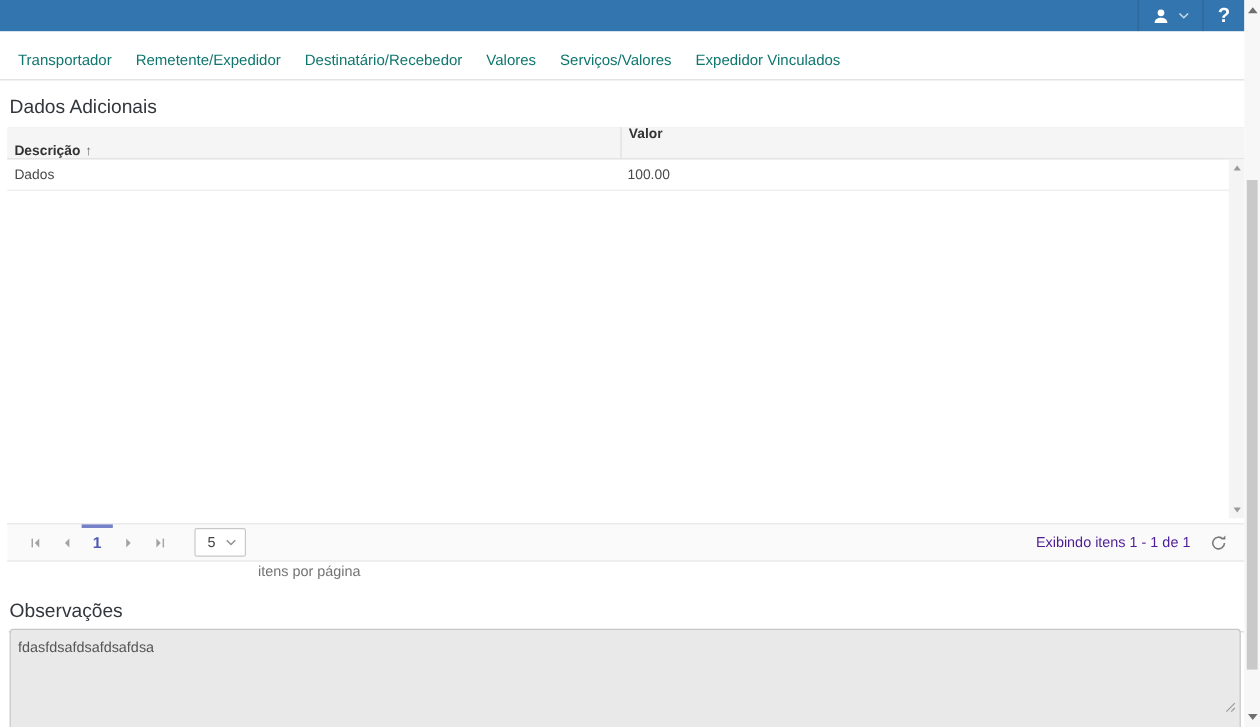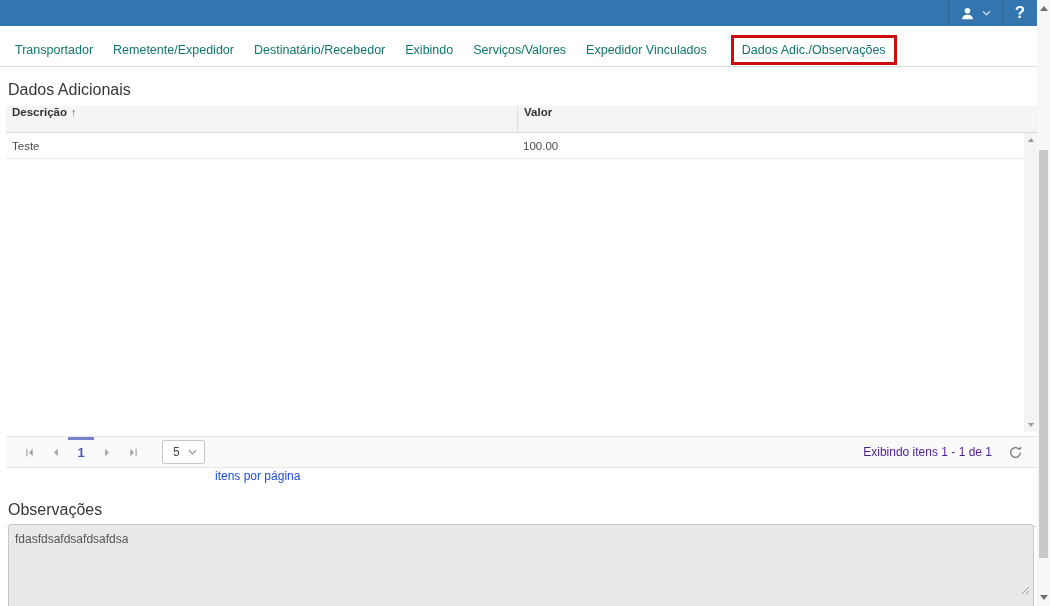--- a/index.html
+++ b/index.html
@@ -45,21 +45,21 @@
   .title-dados { position:absolute; top:81px; left:7px; width:1030px; }
   .title-obs   { position:absolute; top:501px; left:7px; width:1030px; }
 
   
   .grid { position:absolute; top:106px; left:6px; width:1031px; }
   .grid-header {
     display:flex; height:27px; background:#f5f5f5;
     border-bottom:1px solid #d9d9d9; align-items:center;
   }
   .gh-cell { font-size:11.5px; font-weight:bold; color:#333; padding-left:6px; cursor:pointer; }
-  .gh-desc { width:511px; align-self:stretch; display:flex; align-items:flex-start; gap:4px; }
+  .gh-desc { width:511px; align-self:stretch; display:flex; align-items:flex-end; gap:4px; }
   .gh-valor { flex:1; align-self:stretch; display:flex; border-left:1px solid #dedede; }
   .sort-arrow { color:#666; font-size:11px; }
 
   .grid-body { position:relative; height:299px; background:#fff; }
   .grid-row {
     display:flex; height:26px; align-items:center;
     border-bottom:1px solid #ececec; font-size:11.5px; color:#4a4a4a;
   }
   .gr-desc { width:511px; padding-left:6px; }
   .gr-valor { flex:1; padding-left:6px; }
@@ -86,21 +86,21 @@
     position:relative; color:#4d5ab2; font-weight:bold; font-size:13px; cursor:pointer;
   }
   .pg-num::before {
     content:""; position:absolute; top:0; left:0; width:26px; height:3px; background:#7582c9;
   }
   .page-size {
     margin-left:16px; width:43px; height:24px; background:#fff;
     border:1px solid #c8c8c8; border-radius:2px; display:flex; align-items:center;
     justify-content:space-between; padding:0 7px 0 10px; color:#444; cursor:pointer;
   }
-  .items-label { margin-left:10px; color:#1d4ed8;margin-top:48px; }
+  .items-label { margin-left:10px; color:#737373;margin-top:48px; }
   .pg-status { margin-left:auto; color:#4c1d95; }
   .refresh-btn { margin-left:16px; cursor:pointer; display:flex; align-items:center; }
 
   
   .obs-textarea {
     position:absolute; top:524px; left:8px; width:1026px; height:88px;
     background:#e9e9e9; border:1px solid #c6c6c6; border-radius:3px;
     font-family:"Liberation Sans", sans-serif; font-size:12px; color:#555;
     padding:7px 6px; resize:none; outline:none;
   }
@@ -138,43 +138,40 @@
   </div>
   <div class="help-btn">
     <span>?</span>
   </div>
 </div>
 
 <div class="tabbar">
   <div class="tab">Transportador</div>
   <div class="tab">Remetente/Expedidor</div>
   <div class="tab">Destinatário/Recebedor</div>
-  <div class="tab">Exibindo</div>
+  <div class="tab">Valores</div>
   <div class="tab">Serviços/Valores</div>
   <div class="tab">Expedidor Vinculados</div>
-  <div class="annotation-box">
-    <div class="tab">Dados Adic./Observações</div>
-  </div>
 </div>
 
 <div class="section-title title-dados">Dados Adicionais</div>
 
 <div class="grid">
   <div class="grid-header">
     <div class="gh-cell gh-desc">
       <span>Descrição</span>
       <span class="sort-arrow">↑</span>
     </div>
     <div class="gh-cell gh-valor">
       <span>Valor</span>
     </div>
   </div>
   <div class="grid-body">
     <div class="grid-row">
-      <div class="gr-desc">Teste</div>
+      <div class="gr-desc">Dados</div>
       <div class="gr-valor">100.00</div>
     </div>
     <div class="grid-scrollbar">
       <div class="tri-up small"></div>
       <div class="tri-down small"></div>
     </div>
   </div>
 </div>
 
 <div class="pager">

